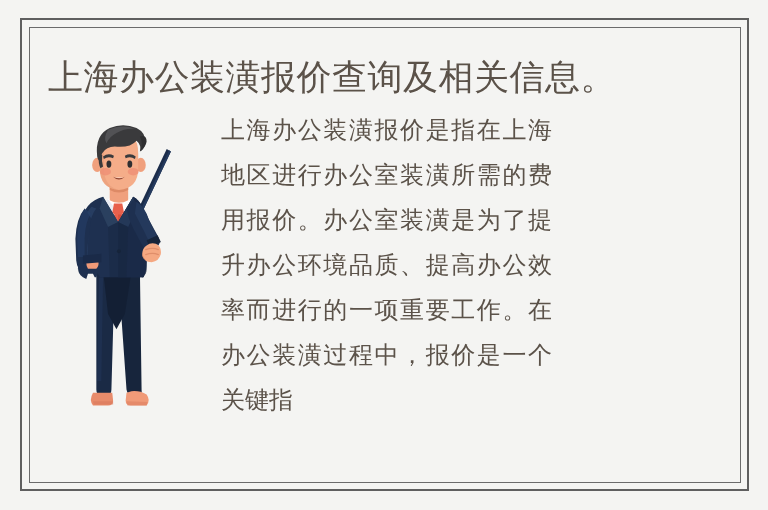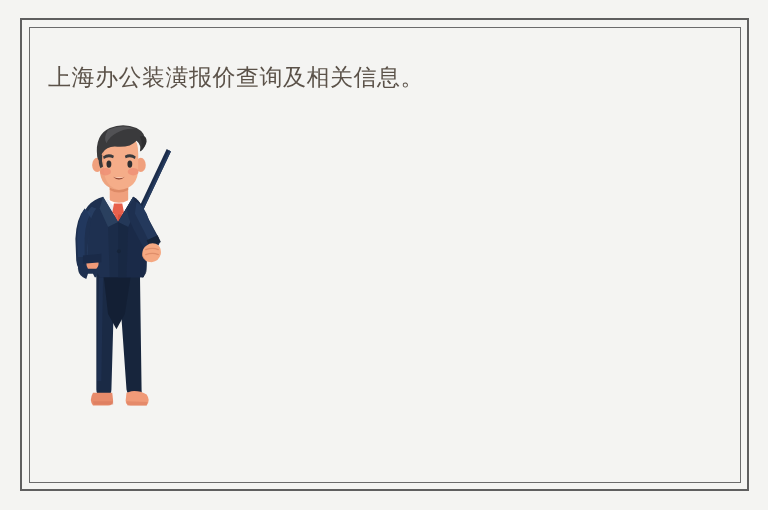--- a/index.html
+++ b/index.html
@@ -48,21 +48,21 @@
     top: 27px;
     width: 712px;
     height: 456px;
   }
 
   .page-title {
     position: absolute;
     left: 19px;
     top: 27px;
     width: 680px;
-    font-size: 23px;
+    font-size: 35px;
     line-height: 46px;
     letter-spacing: 0.5px;
     color: #5b5249;
     font-weight: 400;
     white-space: nowrap;
   }
 
   .body-area {
     position: absolute;
     left: 0px;
@@ -269,16 +269,17 @@
             <path d="M58 20 Q76 13 90 19 Q78 18 68 24 Q60 28 56 36 Q52 30 58 20 Z" fill="#525255"></path>
 
             <path d="M96 28 Q104 26 104 34 Q103 41 97 44 Q100 36 96 28 Z" fill="#2f2f31"></path>
 
             <path d="M47 50 Q46 60 49 66 L52 64 Q50 58 51 50 Z" fill="#3a3a3c"></path>
           </g>
 
         </svg>
       </div>
 
+      <p class="article-text">上海办公装潢报价是指在上海地区进行办公室装潢所需的费用报价。办公室装潢是为了提升办公环境品质、提高办公效率而进行的一项重要工作。在办公装潢过程中，报价是一个关键指</p>
 
     </div>
   </div>
 </div>
 
 </body></html>

